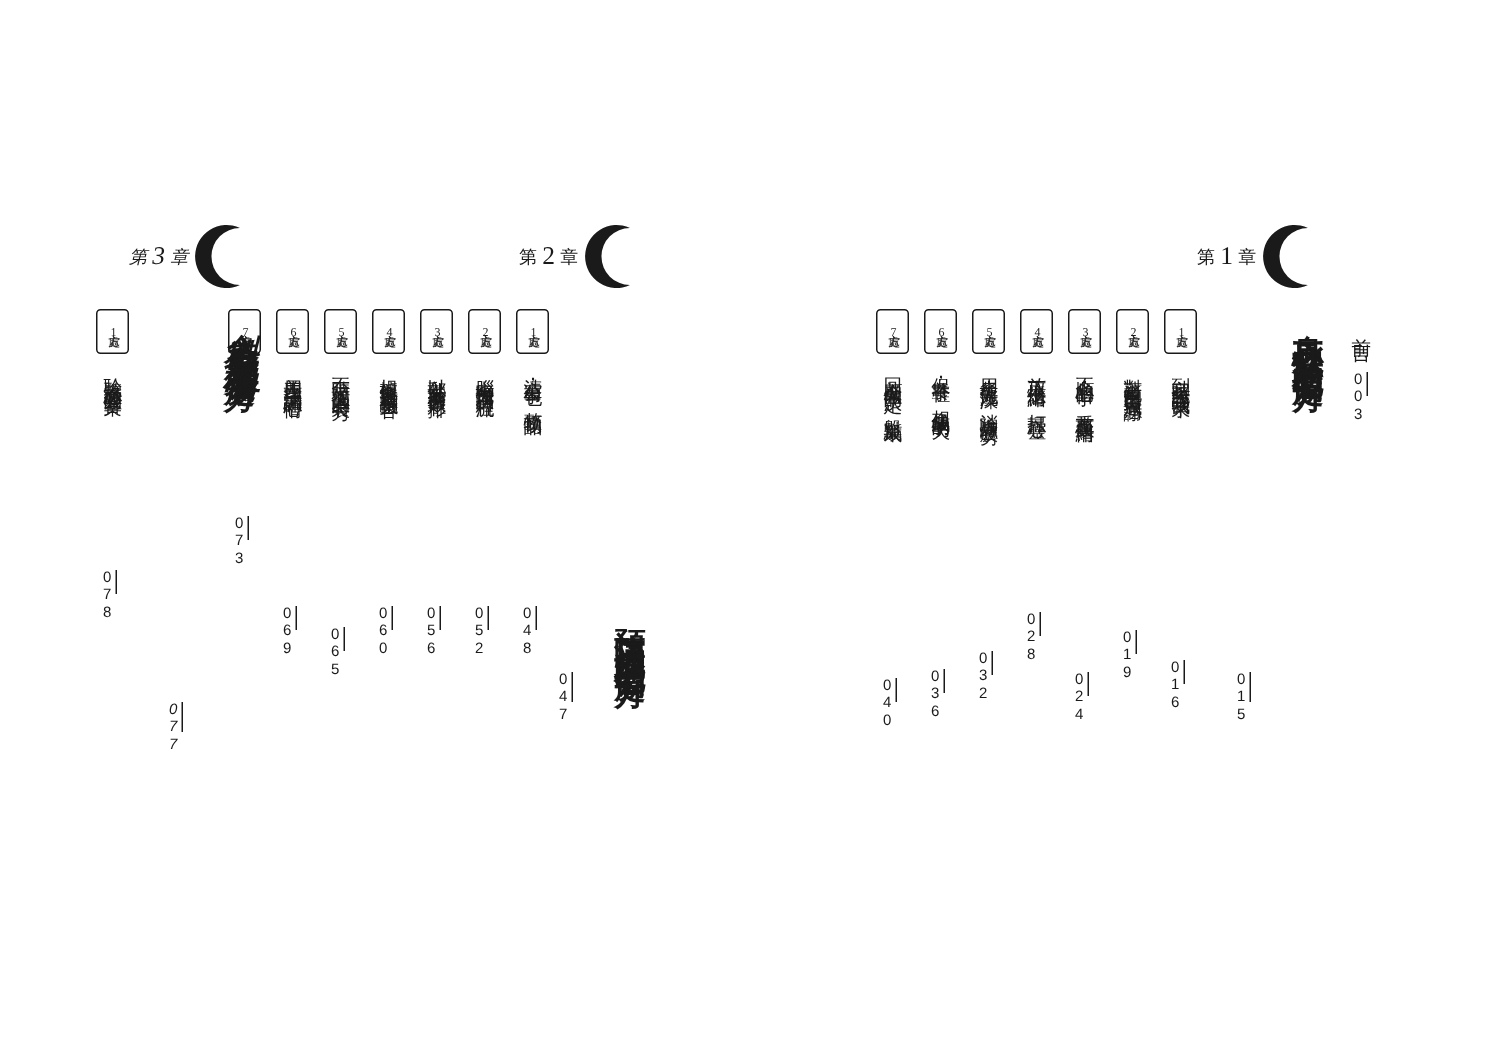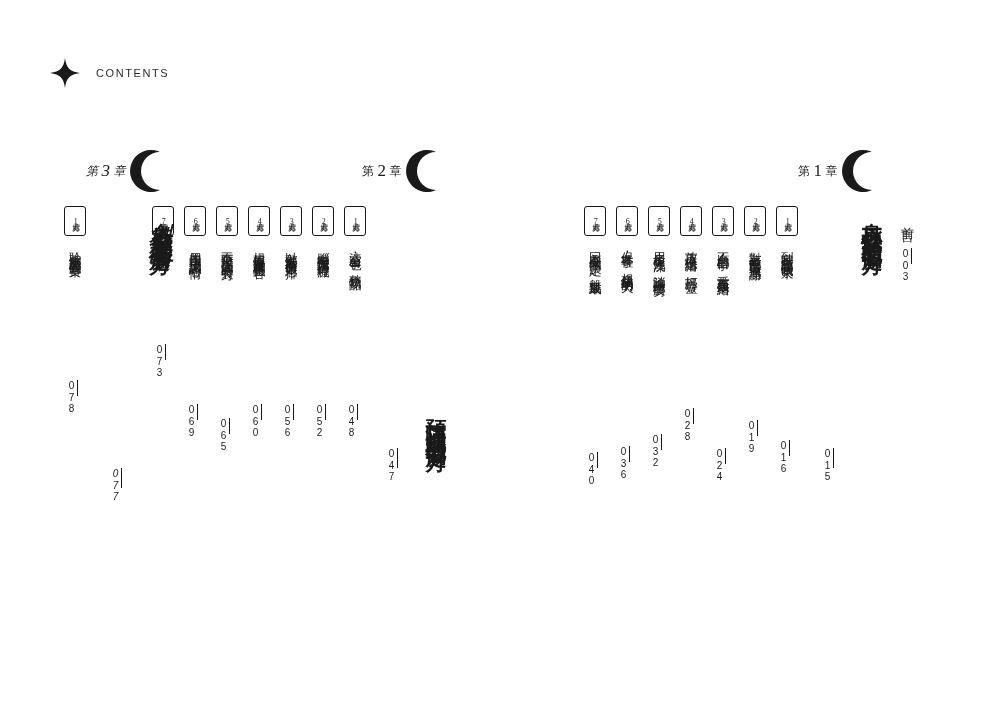--- a/index.html
+++ b/index.html
@@ -163,28 +163,20 @@
     text-orientation: upright;
     font-size: 13px;
     letter-spacing: 2px;
   }
 </style>
 </head>
 <body>
 
 <div class="page">
 
-  <div class="header">
-    <div class="sparkle">
-      <svg width="34" height="34" viewBox="0 0 34 34">
-        <path d="M17 2 C18.4 12.2 21.8 15.6 32 17 C21.8 18.4 18.4 21.8 17 32 C15.6 21.8 12.2 18.4 2 17 C12.2 15.6 15.6 12.2 17 2 Z" fill="#1a1a1a"></path>
-      </svg>
-    </div>
-    <div class="contents-label">CONTENTS</div>
-  </div>
 
   <div class="chapter" style="left:798px;">
     <div class="moon-wrap">
       <div class="moon">
         <svg width="46" height="46" viewBox="0 0 46 46">
           <path d="M36 4 A21 21 0 1 0 36 42 A17.5 17.5 0 1 1 36 4 Z" fill="#1a1a1a"></path>
         </svg>
       </div>
       <div class="chap-label">
         <span>第</span><span class="num">1</span><span>章</span>
@@ -266,21 +258,21 @@
     <span class="dash"></span><span>040</span>
   </div>
 
   <div class="preface" style="left:898px;top:206px;">
     <span class="ptitle">前言</span>
   </div>
   <div class="entry-page" style="left:900px;top:248px;">
     <span class="dash"></span><span>003</span>
   </div>
 
-  <div class="chapter" style="left:362px;text-align:right;">
+  <div class="chapter" style="left:346px;text-align:right;">
     <div class="moon-wrap">
       <div class="moon">
         <svg width="46" height="46" viewBox="0 0 46 46">
           <path d="M36 4 A21 21 0 1 0 36 42 A17.5 17.5 0 1 1 36 4 Z" fill="#1a1a1a"></path>
         </svg>
       </div>
       <div class="chap-label">
         <span>第</span><span class="num">2</span><span>章</span>
       </div>
     </div>

